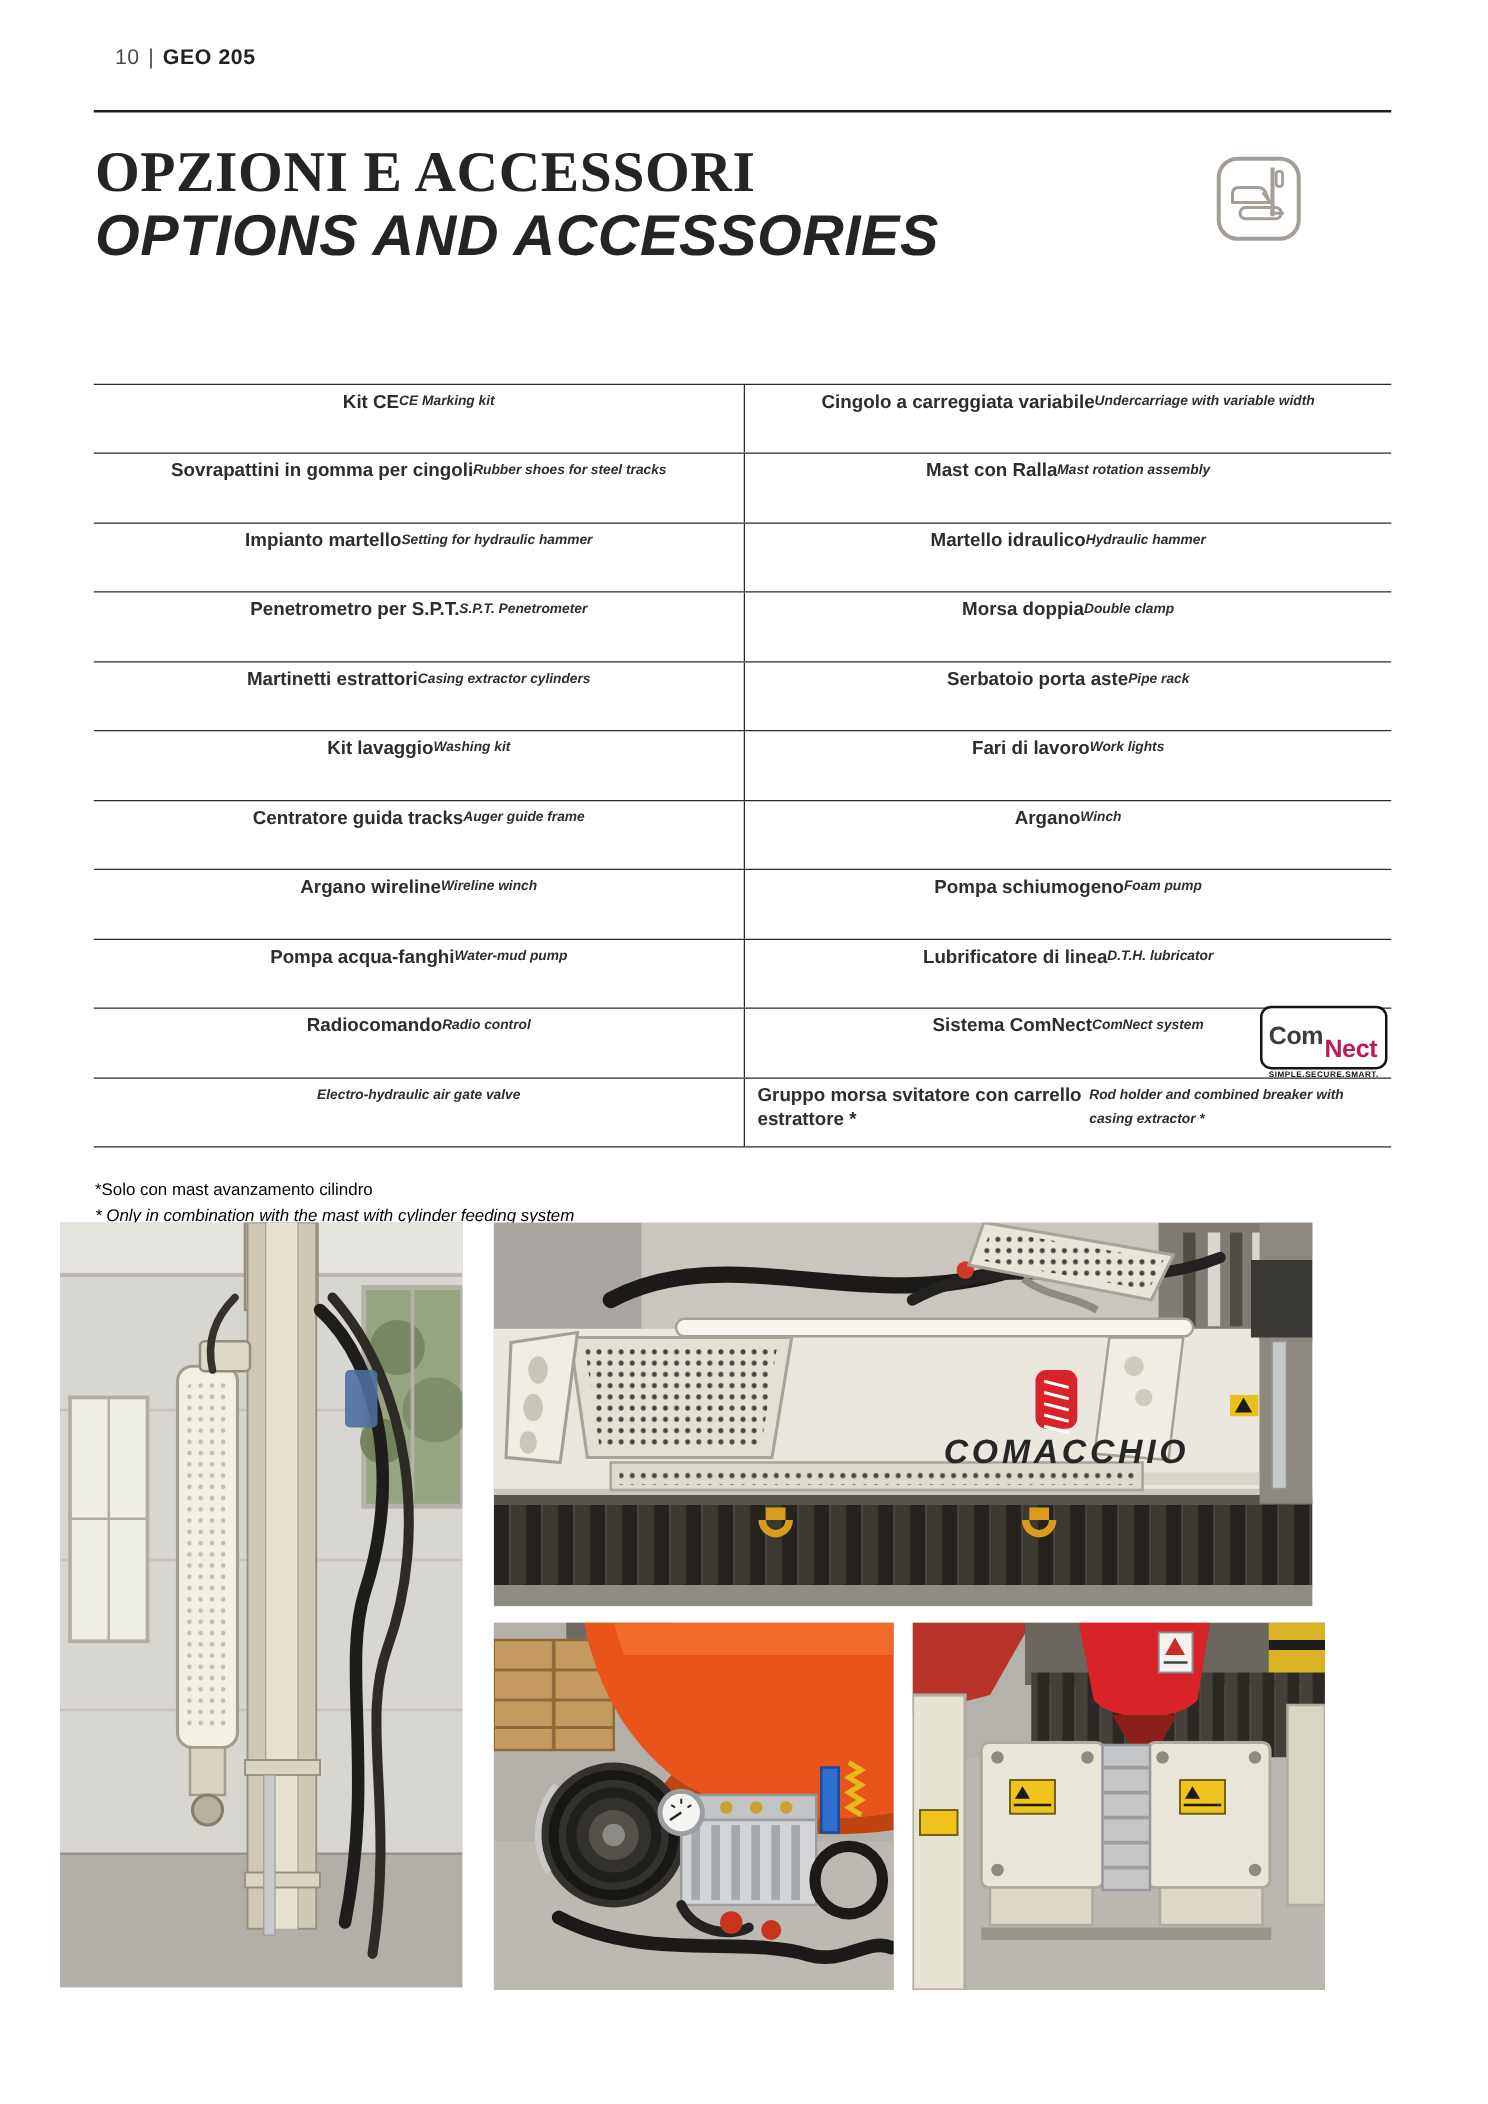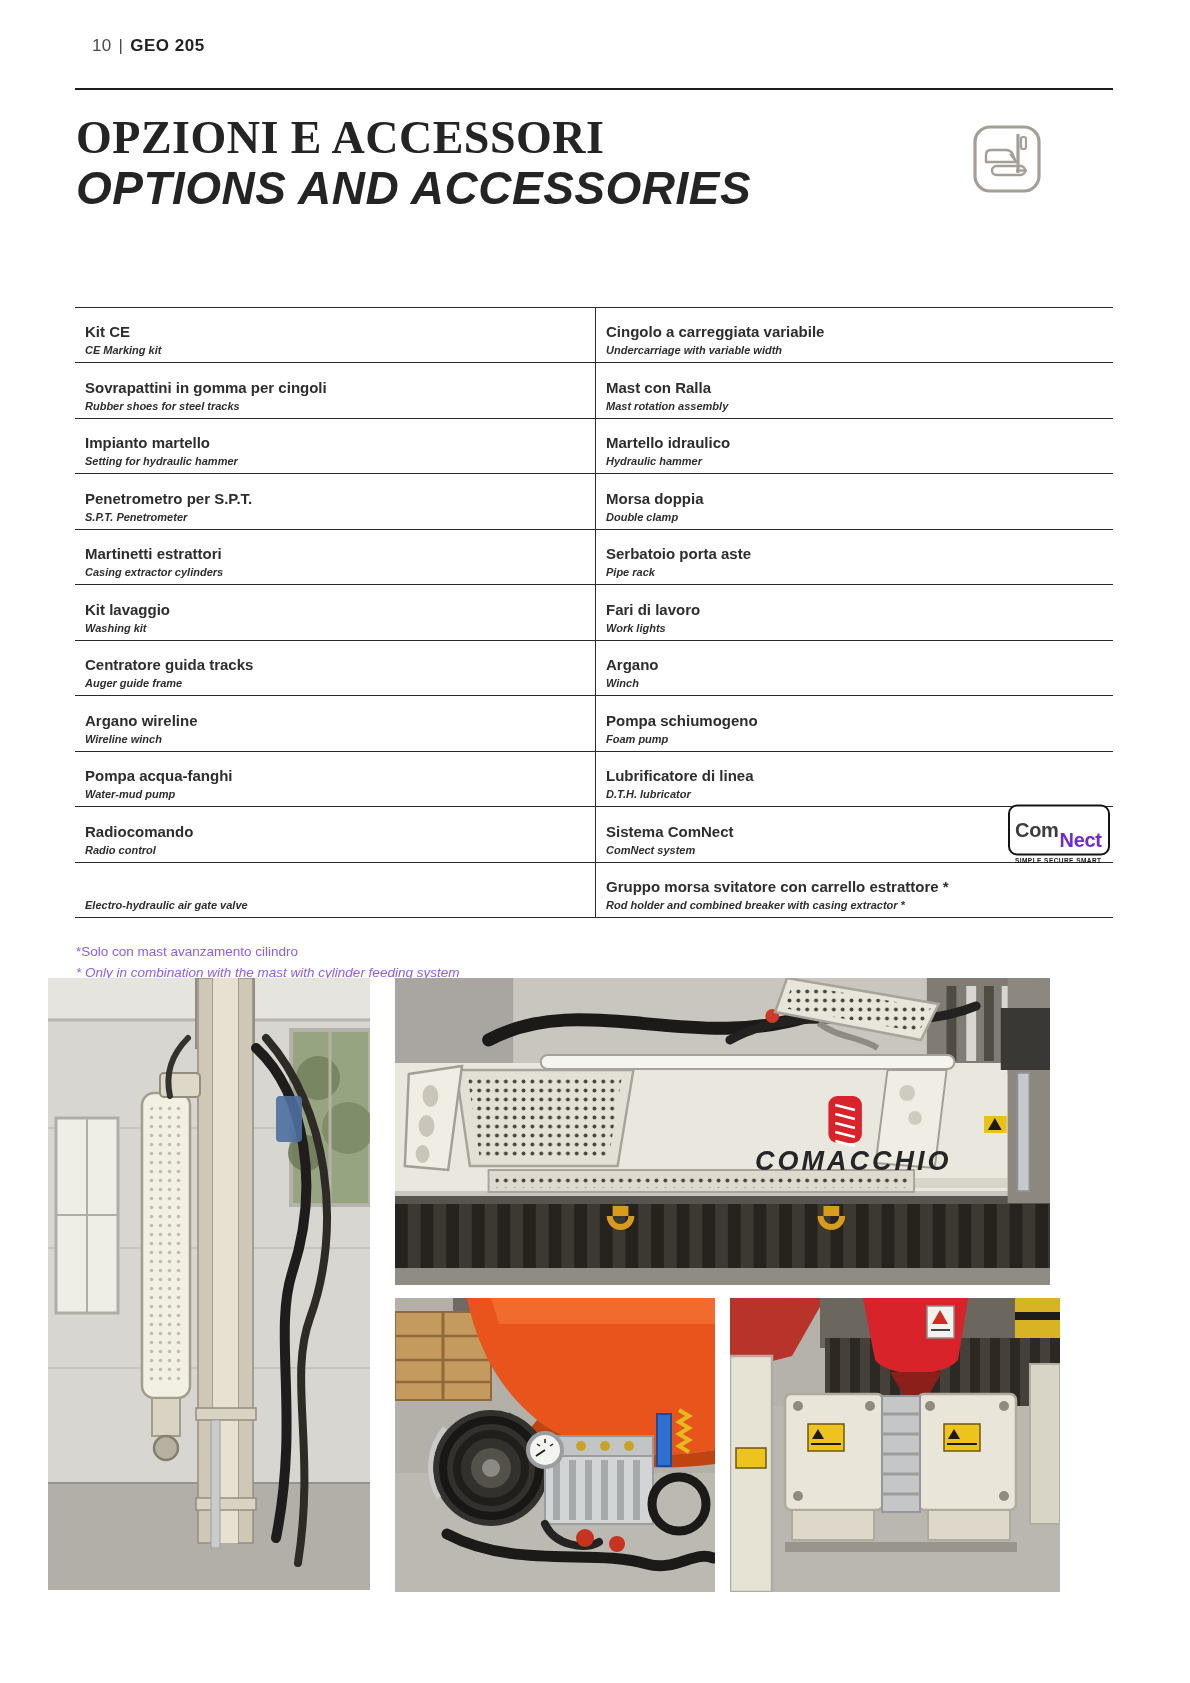--- a/index.html
+++ b/index.html
@@ -23,37 +23,37 @@
 
   
   .rig-icon { position:absolute; left:972px; top:124px; width:70px; height:70px; }
 
   
   .options-table {
     position:absolute; left:75px; top:307px; width:1038px; height:611px;
     border-top:1.5px solid #2b2b2b; display:flex; flex-direction:column;
   }
   .trow { flex:1 1 0; display:grid; grid-template-columns:520px 1fr; border-bottom:1.5px solid #2b2b2b; }
-  .tcell { display:flex; flex-direction:column; justify-content:flex-end; padding:4px 10px 2px 10px; position:relative; }
+  .tcell { display:flex; flex-direction:row; justify-content:center; padding:4px 10px 2px 10px; position:relative; }
   .tcell.right { border-left:1.5px solid #2b2b2b; }
   .opt-it { font-size:15px; font-weight:700; color:#2d2d2d; line-height:19px; }
   .opt-en { font-size:11px; font-weight:700; font-style:italic; color:#2d2d2d; line-height:19px; }
 
   
   .comnect { position:absolute; right:3px; top:50%; transform:translateY(-50%); width:102px; }
   .comnect-box {
     display:flex; align-items:center; justify-content:center; gap:1px;
     border:2.5px solid #141414; border-radius:9px; background:#fff; padding:2px 5px;
     font-weight:800; font-size:20px; letter-spacing:-.3px;
   }
-  .comnect-com { color:#3d3d3d; } .comnect-nect { color:#6d28d9;margin-top:20px; }
+  .comnect-com { color:#3d3d3d; } .comnect-nect { color:#be185d;margin-top:20px; }
   .comnect-tagline { font-size:6.5px; font-weight:700; color:#141414; letter-spacing:.45px; text-align:center; margin-top:1px; }
 
   
-  .footnote { position:absolute; left:76px; top:941px; font-size:13.5px; color:#8b5cf6; line-height:21px; }
+  .footnote { position:absolute; left:76px; top:941px; font-size:13.5px; color:#000000; line-height:21px; }
   .footnote .fn-en { font-style:italic; }
 
   
   .photo { position:absolute; overflow:hidden; background:#cfccc6; }
   .photo svg { display:block; width:100%; height:100%; }
   #photo-mast   { left:48px;  top:978px;  width:322px; height:612px; }
   #photo-rig    { left:395px; top:978px;  width:655px; height:307px; }
   #photo-pump   { left:395px; top:1298px; width:320px; height:294px; }
   #photo-clamp  { left:730px; top:1298px; width:330px; height:294px; }
   .brand-overlay {

